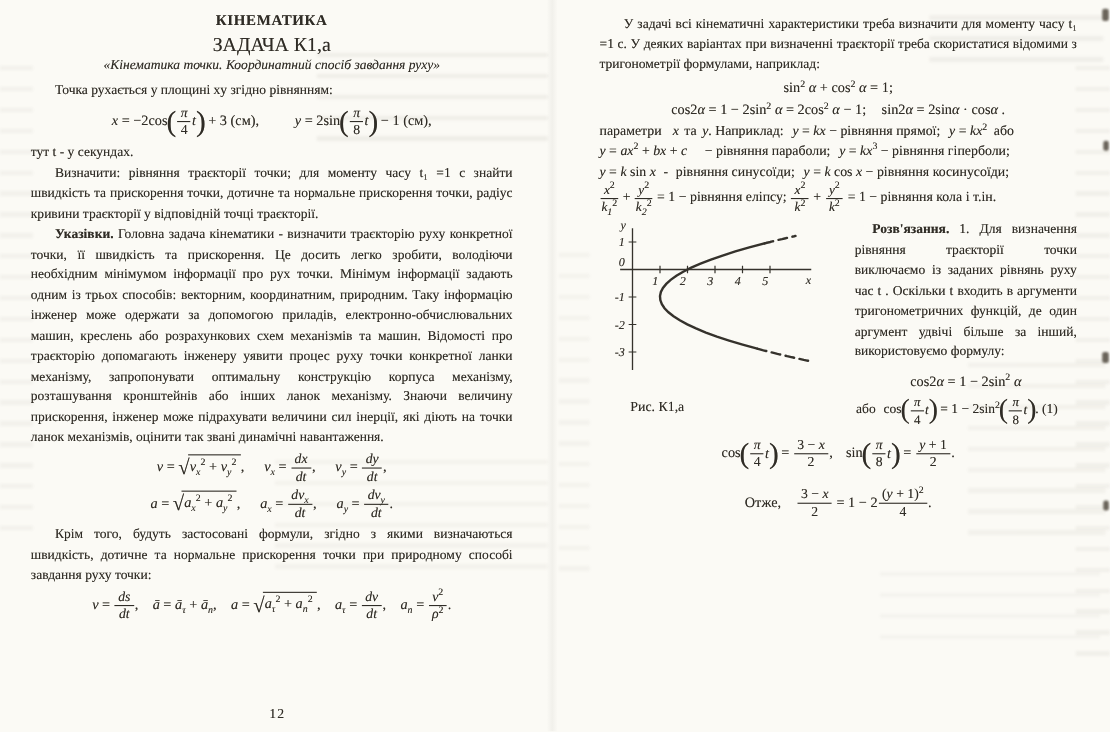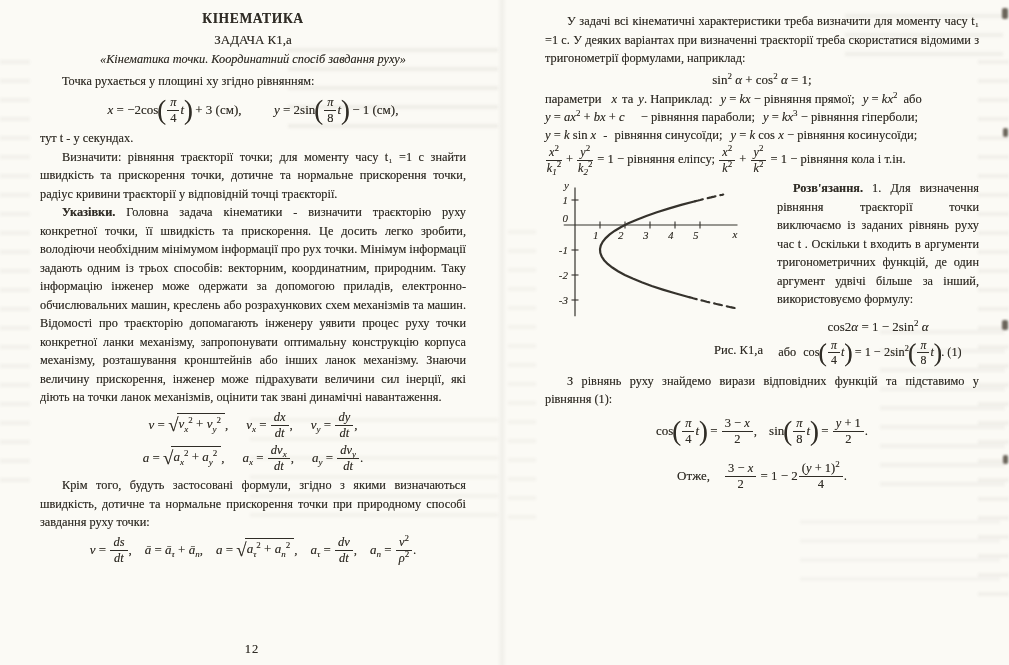--- a/index.html
+++ b/index.html
@@ -7,26 +7,26 @@
     width:1009px;height:665px;position:relative;overflow:hidden;
     background:#fbfaf5;color:#2f2c26;
     font-family:"Liberation Serif", serif;
     -webkit-font-smoothing:antialiased;
   }
   .page{
     position:absolute;top:0;height:665px;box-sizing:border-box;
     font-size:12.3px;line-height:18.5px;text-align:justify;
     text-shadow:0 0 0.5px rgba(70,62,50,.55);
   }
-  #page-left{left:0;width:504px;padding:8px 38px 0 40px;}
+  #page-left{left:0;width:504px;padding:8px 38px 0 28px;}
   #page-right{left:505px;width:504px;padding:12px 30px 0 40px;}
   p{margin:0;text-indent:22px;}
   .noind{text-indent:0;}
   .t1{text-align:center;text-indent:0;font-weight:bold;font-size:13.6px;letter-spacing:.6px;margin-top:2px;}
-  .t2{text-align:center;text-indent:0;font-size:13px;margin:2px 0 1px;}
+  .t2{text-align:center;text-indent:0;font-size:18px;margin:2px 0 1px;}
   .t3{text-align:center;text-indent:0;font-style:italic;margin-bottom:3px;}
   .b{font-weight:bold;}
   
   .mathline{text-align:center;text-indent:0;margin:4px 0 3px;font-size:13px;line-height:1.25;}
   .eq-xy{margin:6px 0 4px;}
   .mathline-l{text-align:left;text-indent:0;margin:2px 0;font-size:12.6px;line-height:1.3;}
   .mvar{font-style:italic;}
   sup{font-size:9px;line-height:0;vertical-align:super;}
   sub{font-size:9px;line-height:0;vertical-align:sub;font-style:italic;}
   .frac{display:inline-block;vertical-align:middle;text-align:center;line-height:1.05;font-size:.96em;margin:0 1px;}
@@ -37,21 +37,21 @@
   .sqrt .arg{display:inline-block;border-top:1px solid currentColor;padding:2px 4px 0 2px;}
   .par{display:inline-flex;align-items:center;vertical-align:middle;}
   .par .bp{font-size:2.05em;font-weight:300;line-height:.85;margin:0 -1px;}
   .parc{display:inline-flex;align-items:center;padding:0 1px;}
   .gap{display:inline-block;}
   
   .figrow{display:flex;margin:5px 0 2px;text-indent:0;}
   .figcol{width:232px;flex:none;}
   .solcol{flex:1;}
   .sol{text-indent:16px;}
-  .caption{text-indent:0;text-align:right;width:190px;margin:4px 0 0 28px;font-size:12.6px;}
+  .caption{text-indent:0;text-align:left;width:190px;margin:4px 0 0 28px;font-size:12.6px;}
   .f-abo{white-space:nowrap;margin-left:-16px;font-size:12.3px;}
   .ftick{font:italic 11px "Liberation Serif",serif;fill:#35322c;}
   .fend{text-anchor:end;}
   .pagenum{position:absolute;bottom:7px;left:0;right:0;text-align:center;text-indent:0;font-size:12.5px;letter-spacing:1px;}
   
   .ghost{position:absolute;pointer-events:none;filter:blur(1.4px);
     background:repeating-linear-gradient(180deg, rgba(110,104,92,.16) 0 4px, transparent 4px 19px);}
   .gutter{position:absolute;left:497px;top:0;width:10px;height:665px;pointer-events:none;
     background:linear-gradient(90deg,transparent,rgba(60,55,45,.05),transparent);}
   .speck{position:absolute;background:#6a645a;filter:blur(.8px);border-radius:2px;pointer-events:none;}
@@ -97,20 +97,21 @@
   <div class="mathline"><span class="mvar">v</span> = <span class="sqrt"><span class="rad">√</span><span class="arg"><span class="mvar">v</span><sub>x</sub><sup>2</sup> + <span class="mvar">v</span><sub>y</sub><sup>2</sup></span></span>,<span class="gap" style="width: 18px;"></span><span class="mvar">v</span><sub>x</sub> = <span class="frac"><span class="num"><span class="mvar">dx</span></span><span class="den"><span class="mvar">dt</span></span></span>,<span class="gap" style="width: 18px;"></span><span class="mvar">v</span><sub>y</sub> = <span class="frac"><span class="num"><span class="mvar">dy</span></span><span class="den"><span class="mvar">dt</span></span></span>,</div>
   <div class="mathline"><span class="mvar">a</span> = <span class="sqrt"><span class="rad">√</span><span class="arg"><span class="mvar">a</span><sub>x</sub><sup>2</sup> + <span class="mvar">a</span><sub>y</sub><sup>2</sup></span></span>,<span class="gap" style="width: 18px;"></span><span class="mvar">a</span><sub>x</sub> = <span class="frac"><span class="num"><span class="mvar">dv</span><sub>x</sub></span><span class="den"><span class="mvar">dt</span></span></span>,<span class="gap" style="width: 18px;"></span><span class="mvar">a</span><sub>y</sub> = <span class="frac"><span class="num"><span class="mvar">dv</span><sub>y</sub></span><span class="den"><span class="mvar">dt</span></span></span>.</div>
   <p>Крім того, будуть застосовані формули, згідно з якими визначаються швидкість, дотичне та нормальне прискорення точки при природному способі завдання руху точки:</p>
   <div class="mathline"><span class="mvar">v</span> = <span class="frac"><span class="num"><span class="mvar">ds</span></span><span class="den"><span class="mvar">dt</span></span></span>,<span class="gap" style="width: 13px;"></span><span class="mvar">ā</span> = <span class="mvar">ā</span><sub>τ</sub> + <span class="mvar">ā</span><sub>n</sub>,<span class="gap" style="width: 13px;"></span><span class="mvar">a</span> = <span class="sqrt"><span class="rad">√</span><span class="arg"><span class="mvar">a</span><sub>τ</sub><sup>2</sup> + <span class="mvar">a</span><sub>n</sub><sup>2</sup></span></span>,<span class="gap" style="width: 13px;"></span><span class="mvar">a</span><sub>τ</sub> = <span class="frac"><span class="num"><span class="mvar">dv</span></span><span class="den"><span class="mvar">dt</span></span></span>,<span class="gap" style="width: 13px;"></span><span class="mvar">a</span><sub>n</sub> = <span class="frac"><span class="num"><span class="mvar">v</span><sup>2</sup></span><span class="den"><span class="mvar">ρ</span><sup>2</sup></span></span>.</div>
   <div class="pagenum">12</div>
 </div>
 
 <div class="page" id="page-right">
   <p>У задачі всі кінематичні характеристики треба визначити для моменту часу  t₁ =1 с. У деяких варіантах при визначенні траєкторії треба скористатися відомими з тригонометрії формулами, наприклад:</p>
   <div class="mathline">sin<sup>2</sup> <span class="mvar">α</span> + cos<sup>2</sup> <span class="mvar">α</span> = 1;</div>
+  <div class="mathline">cos2<span class="mvar">α</span> = 1 − 2sin<sup>2</sup> <span class="mvar">α</span> = 2cos<sup>2</sup> <span class="mvar">α</span> − 1;<span class="gap" style="width: 14px;"></span>sin2<span class="mvar">α</span> = 2sin<span class="mvar">α</span> · cos<span class="mvar">α</span> .</div>
   <div class="mathline-l">параметри<span class="gap" style="width: 10px;"></span><span class="mvar">x</span><span class="gap" style="width: 5px;"></span>та<span class="gap" style="width: 5px;"></span><span class="mvar">y</span>. Наприклад:<span class="gap" style="width: 8px;"></span><span class="mvar">y</span> = <span class="mvar">kx</span> − рівняння прямої;<span class="gap" style="width: 8px;"></span><span class="mvar">y</span> = <span class="mvar">kx</span><sup>2</sup><span class="gap" style="width: 6px;"></span>або</div>
   <div class="mathline-l"><span class="mvar">y</span> = <span class="mvar">ax</span><sup>2</sup> + <span class="mvar">bx</span> + <span class="mvar">c</span><span class="gap" style="width: 16px;"></span>− рівняння параболи;<span class="gap" style="width: 8px;"></span><span class="mvar">y</span> = <span class="mvar">kx</span><sup>3</sup> − рівняння гіперболи;</div>
   <div class="mathline-l"><span class="mvar">y</span> = <span class="mvar">k</span> sin <span class="mvar">x</span><span class="gap" style="width: 7px;"></span>-<span class="gap" style="width: 7px;"></span>рівняння синусоїди;<span class="gap" style="width: 8px;"></span><span class="mvar">y</span> = <span class="mvar">k</span> cos <span class="mvar">x</span> − рівняння косинусоїди;</div>
   <div class="mathline-l"><span class="frac"><span class="num"><span class="mvar">x</span><sup>2</sup></span><span class="den"><span class="mvar">k</span><sub>1</sub><sup>2</sup></span></span> + <span class="frac"><span class="num"><span class="mvar">y</span><sup>2</sup></span><span class="den"><span class="mvar">k</span><sub>2</sub><sup>2</sup></span></span> = 1 − рівняння еліпсу; <span class="frac"><span class="num"><span class="mvar">x</span><sup>2</sup></span><span class="den"><span class="mvar">k</span><sup>2</sup></span></span> + <span class="frac"><span class="num"><span class="mvar">y</span><sup>2</sup></span><span class="den"><span class="mvar">k</span><sup>2</sup></span></span> = 1 − рівняння кола і т.ін.</div>
 
   <div class="figrow">
     <div class="figcol">
       <svg id="figsvg" width="228" height="152">
           <line x1="18.75" y1="46" x2="192.5" y2="46" stroke="#35322c" stroke-width="1.2"></line>
           <line x1="30" y1="8.5" x2="30" y2="137.25" stroke="#35322c" stroke-width="1.2"></line>
@@ -161,21 +162,20 @@
                 <span class="num"><span class="mvar">π</span></span>
                 <span class="den">8</span>
               </span>
               <span class="mvar">t</span>
             </span>
             <span class="bp">)</span>
           </span>. (1)</div>
     </div>
   </div>
 
-  <p>З рівнянь руху знайдемо вирази відповідних функцій та  підставимо у рівняння (1):</p>
   <div class="mathline" style="margin-top:8px">cos<span class="par">
         <span class="bp">(</span>
         <span class="parc">
           <span class="frac">
             <span class="num"><span class="mvar">π</span></span>
             <span class="den">4</span>
           </span>
           <span class="mvar">t</span>
         </span>
         <span class="bp">)</span>

